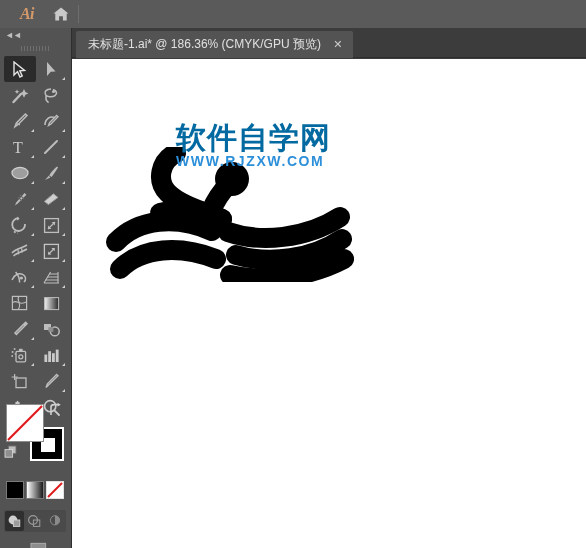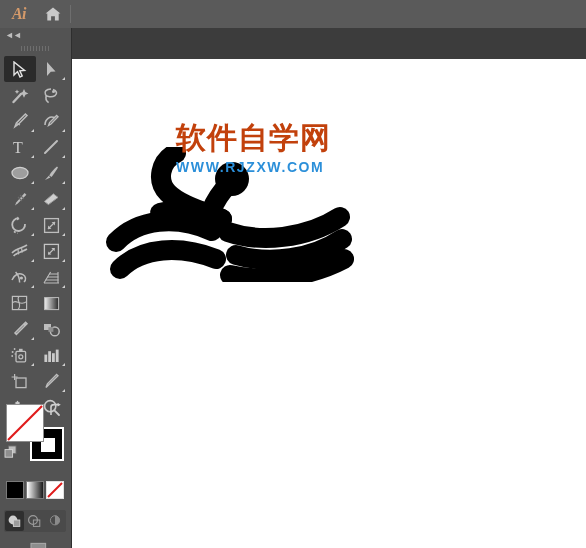--- a/index.html
+++ b/index.html
@@ -19,20 +19,21 @@
     background: #5a5a5a;
     display: flex; align-items: center;
   }
   .ai-logo {
     width: 38px; height: 28px;
     display: flex; align-items: center; justify-content: center;
     color: #d49a6a;
     font-size: 16px; font-weight: bold; font-style: italic;
     letter-spacing: -0.5px;
     font-family: "Liberation Serif", serif;
+    margin-left: 8px;
   }
   .home-btn {
     width: 30px; height: 28px;
     display: flex; align-items: center; justify-content: center;
   }
   .menu-sep {
     width: 1px; height: 18px; background: #6e6e6e; margin: 0 6px 0 2px;
   }
   .menu-items { display: flex; align-items: center; }
   .menu-item {
@@ -82,21 +83,21 @@
   .wm-cn {
     font-size: 30px; font-weight: bold;
     letter-spacing: 1px;
     line-height: 1;
     font-family: "DejaVu Sans", "Liberation Sans", sans-serif;
   }
   .wm-en {
     font-size: 14px; font-weight: bold;
     letter-spacing: 1.6px;
     line-height: 1;
-    margin-top: 7px;
+    margin-top: 1px;
     font-family: "Liberation Sans", sans-serif;
   }
 
   
   .toolpanel {
     position: absolute; left: 0; top: 28px;
     width: 72px; height: 520px;
     background: #535353;
     border-right: 1px solid #2e2e2e;
   }
@@ -205,20 +206,26 @@
   <div class="menubar">
     <div class="ai-logo">Ai</div>
     <div class="home-btn">
       <svg width="18" height="16" viewBox="0 0 18 16" aria-hidden="true">
         <path d="M9 1.4 L1.6 7.4 L3.3 7.4 L3.3 14.4 L7.1 14.4 L7.1 10.3 L10.9 10.3 L10.9 14.4 L14.7 14.4 L14.7 7.4 L16.4 7.4 Z" fill="#c9c9c9"></path>
       </svg>
     </div>
     <div class="menu-sep"></div>
   </div>
 
+  <div class="tabstrip">
+    <div class="doc-tab">
+      <span class="doc-tab-label">未标题-1.ai* @ 186.36% (CMYK/GPU 预览)</span>
+      <span class="tab-close">✕</span>
+    </div>
+  </div>
 
   <div class="canvas-wrap">
     <div class="artboard">
 
       <div class="artwork">
         <svg width="270" height="135" viewBox="0 0 270 135" aria-hidden="true">
           <g fill="none" stroke="#000000" stroke-width="20" stroke-linecap="round">
 
             <path d="M78 6 C62 14 58 34 70 46 C82 58 104 64 124 72"></path>
 
@@ -235,21 +242,21 @@
             <path d="M132 128 C166 136 212 130 246 112"></path>
 
             <path d="M113 64 C118 52 124 44 130 38"></path>
           </g>
 
           <circle cx="134" cy="32" r="17" fill="#000000"></circle>
         </svg>
       </div>
 
       <div class="watermark">
-        <div class="wm-cn" style="color:#c2410c">软件自学网</div>
+        <div class="wm-cn" style="color:#0369a1">软件自学网</div>
         <div class="wm-en" style="color:#2b8fd9">WWW.RJZXW.COM</div>
       </div>
 
     </div>
   </div>
 
   <div class="toolpanel">
 
     <div class="tp-collapse">◄◄</div>
     <div class="tp-grip">

